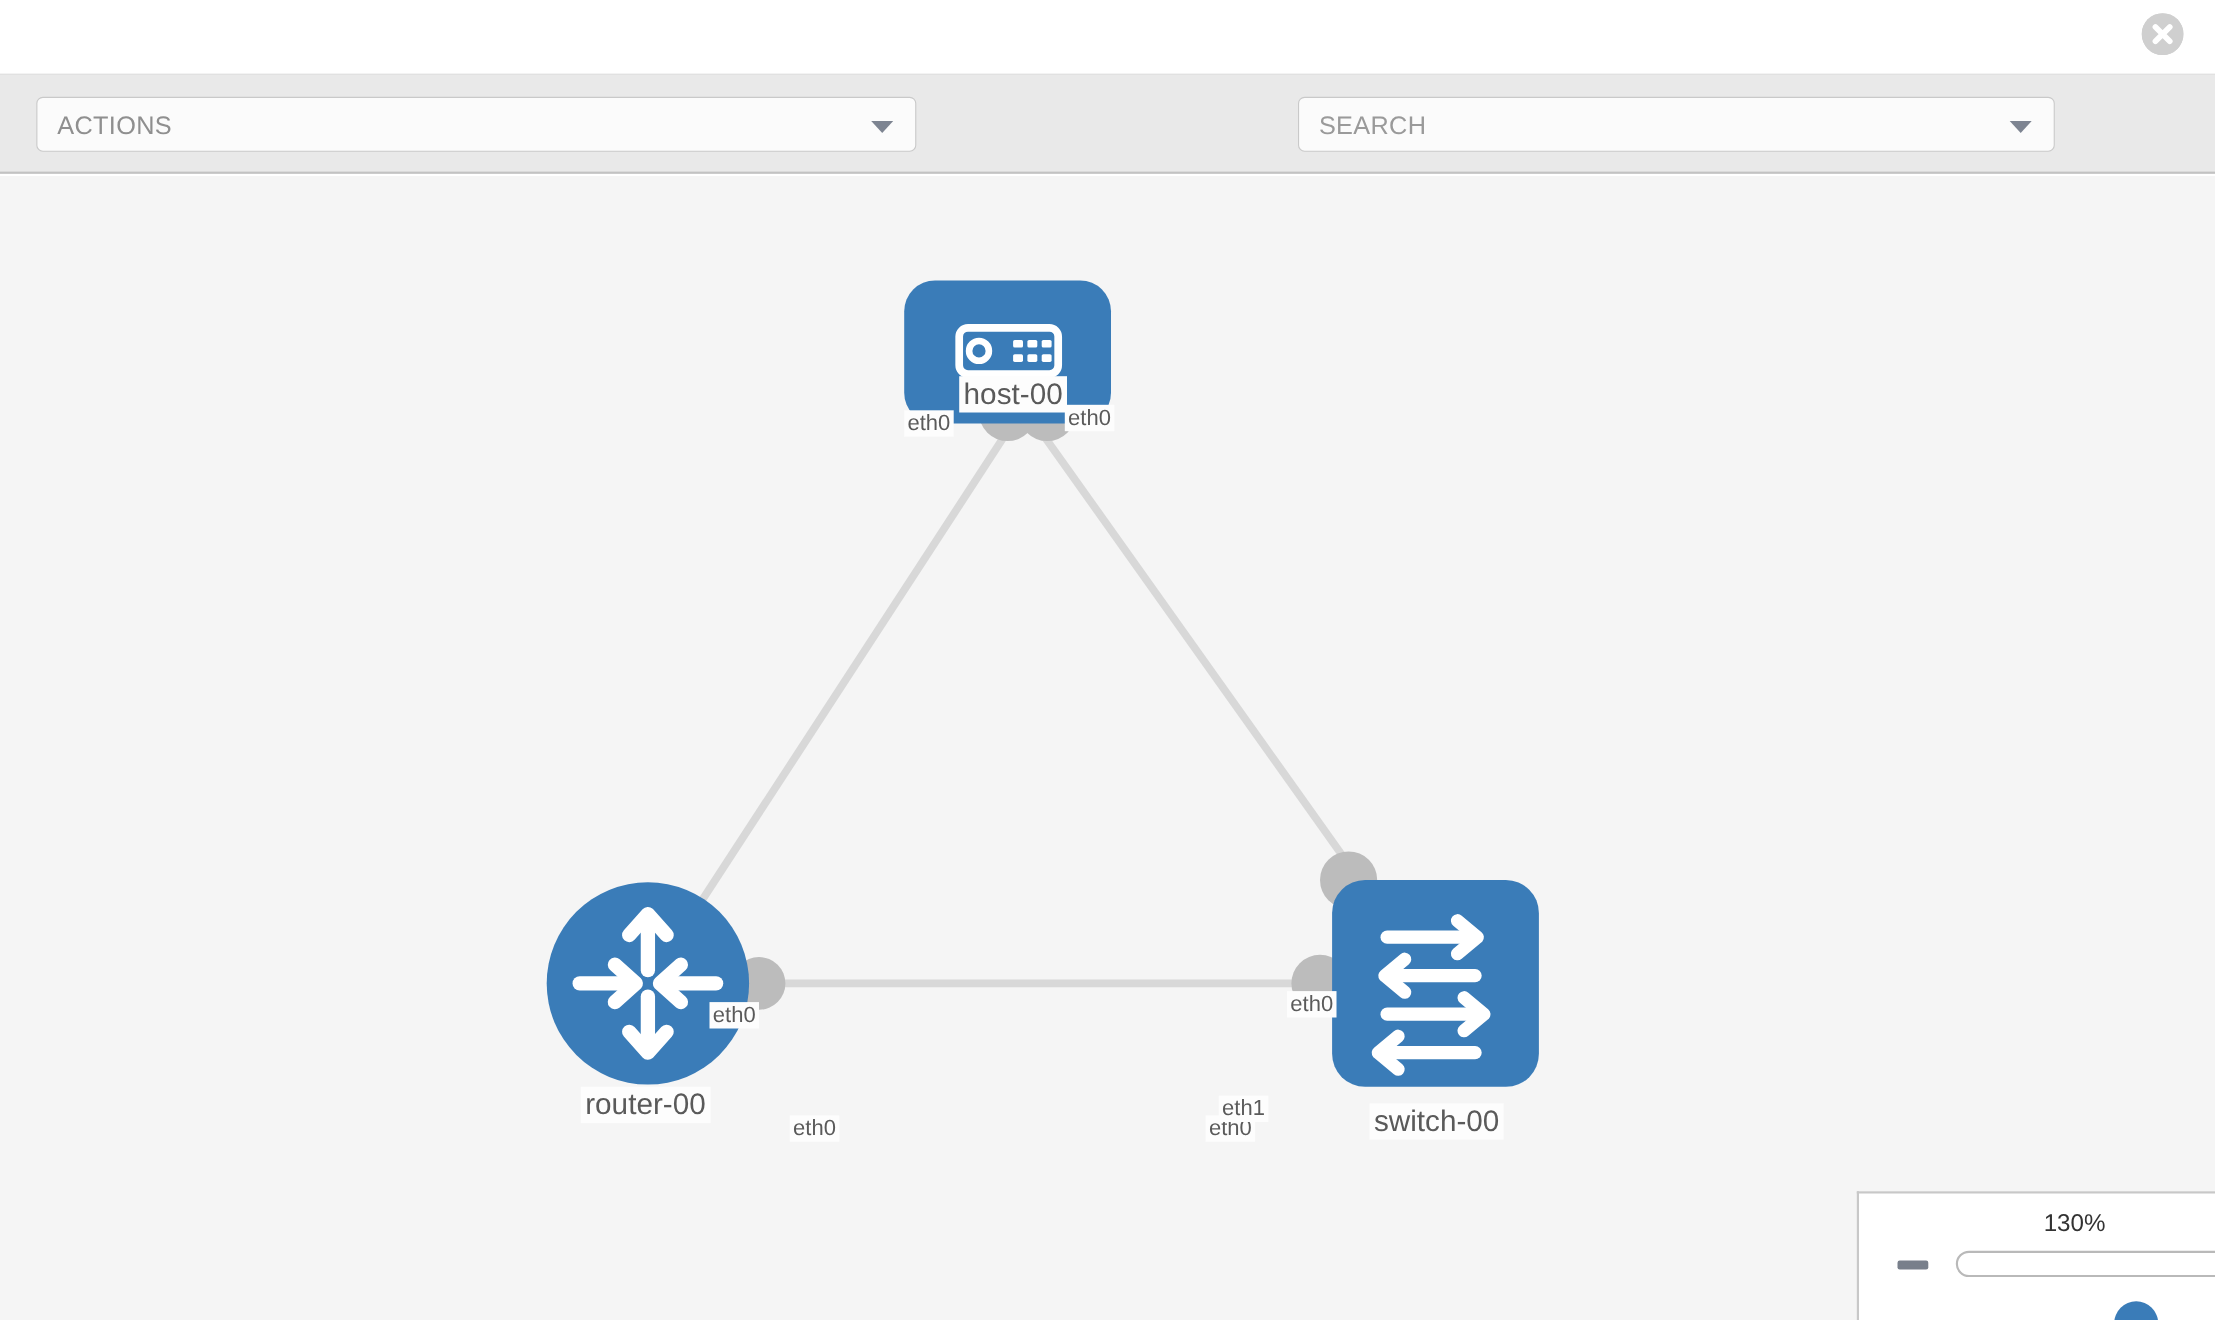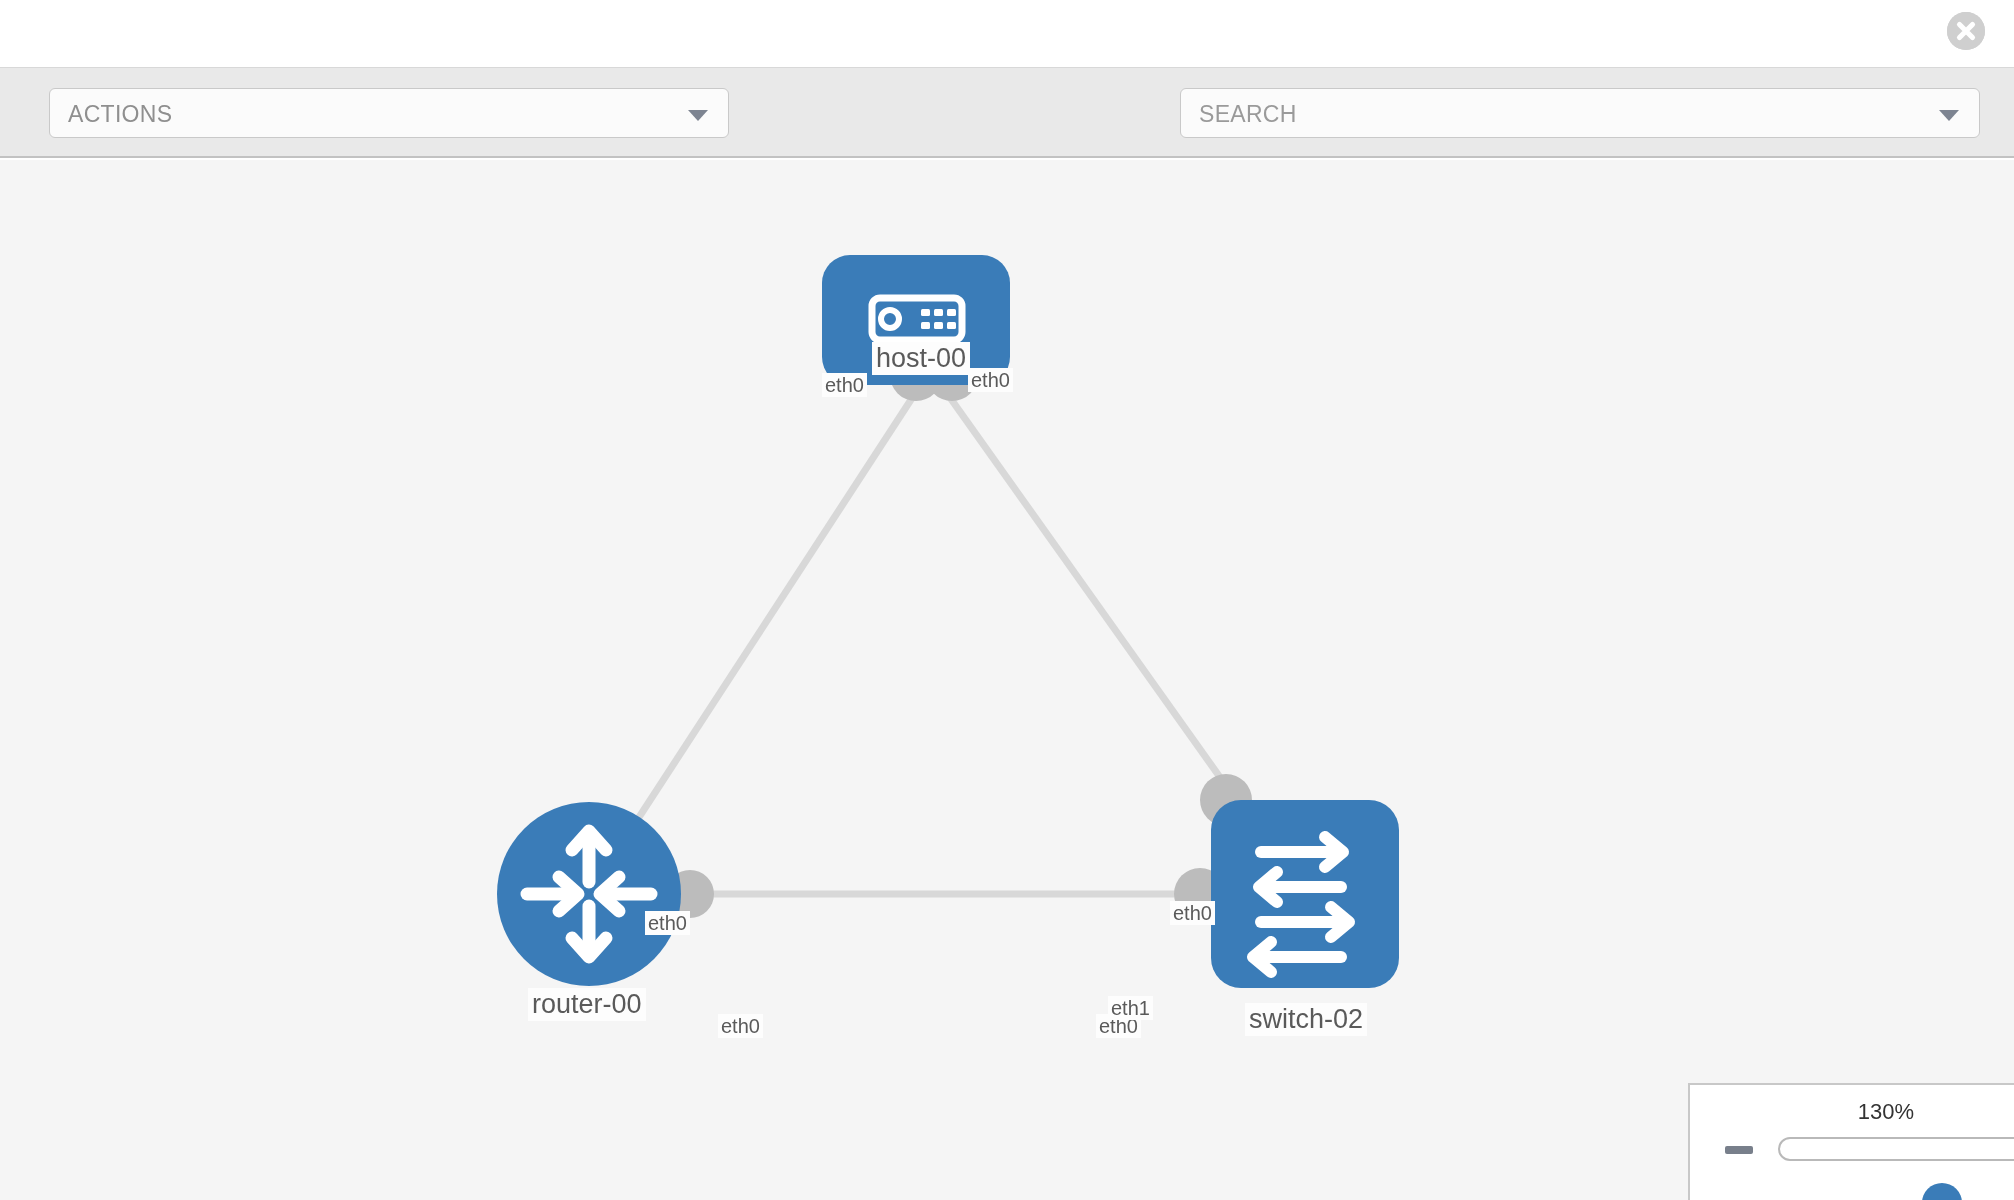--- a/index.html
+++ b/index.html
@@ -48,22 +48,22 @@
   
   .toolbar {
     position: absolute;
     left: 0; top: 68px;
     width: 2014px; height: 90px;
     background: #e9e9e9;
     border-bottom: 2px solid #c2c2c2;
   }
   .actions-select {
     position: absolute;
-    left: 49px; top: 20px;
-    width: 680px; height: 50px;
+    left: 33px; top: 20px;
+    width: 800px; height: 50px;
     background: #fbfbfb;
     border: 1px solid #c9c9c9;
     border-radius: 6px;
     cursor: pointer;
   }
   .actions-select .sel-label {
     position: absolute;
     left: 18px; top: 12px;
     font-size: 23px;
     color: #8f8f8f;
@@ -83,21 +83,21 @@
     top: 92px;
     width: 46px; height: 46px;
     cursor: pointer;
   }
   .tool-icon.wrench { left: 1039px; }
   .tool-icon.key    { left: 1100px; }
 
   .search-select {
     position: absolute;
     left: 1180px; top: 20px;
-    width: 800px; height: 50px;
+    width: 688px; height: 50px;
     background: #fbfbfb;
     border: 1px solid #c9c9c9;
     border-radius: 6px;
     cursor: text;
   }
   .search-select .sel-label {
     position: absolute;
     left: 18px; top: 12px;
     font-size: 23px;
     color: #9a9a9a;
@@ -293,21 +293,21 @@
           <path d="M1331 747 L1349 762 L1331 777"></path>
 
           <path d="M1341 797 L1255 797"></path>
           <path d="M1271 782 L1253 797 L1271 812"></path>
         </g>
       </g>
     </svg>
 
     <div class="node-label" style="left:872px; top:182px;">host-00</div>
     <div class="node-label" style="left:528px; top:828px;">router-00</div>
-    <div class="node-label" style="left:1245px; top:843px;">switch-02</div>
+    <div class="node-label" style="left:1245px; top:843px;">switch-00</div>
 
     <div class="edge-label" style="left:822px; top:197px;">eth0</div>
     <div class="edge-label" style="left:968px; top:192px;">eth0</div>
     <div class="edge-label" style="left:645px; top:735px;">eth0</div>
     <div class="edge-label" style="left:1170px; top:725px;">eth0</div>
     <div class="edge-label" style="left:718px; top:838px;">eth0</div>
     <div class="edge-label" style="left:1096px; top:838px;">eth0</div>
     <div class="edge-label" style="left:1108px; top:820px;">eth1</div>
 
   </div>

